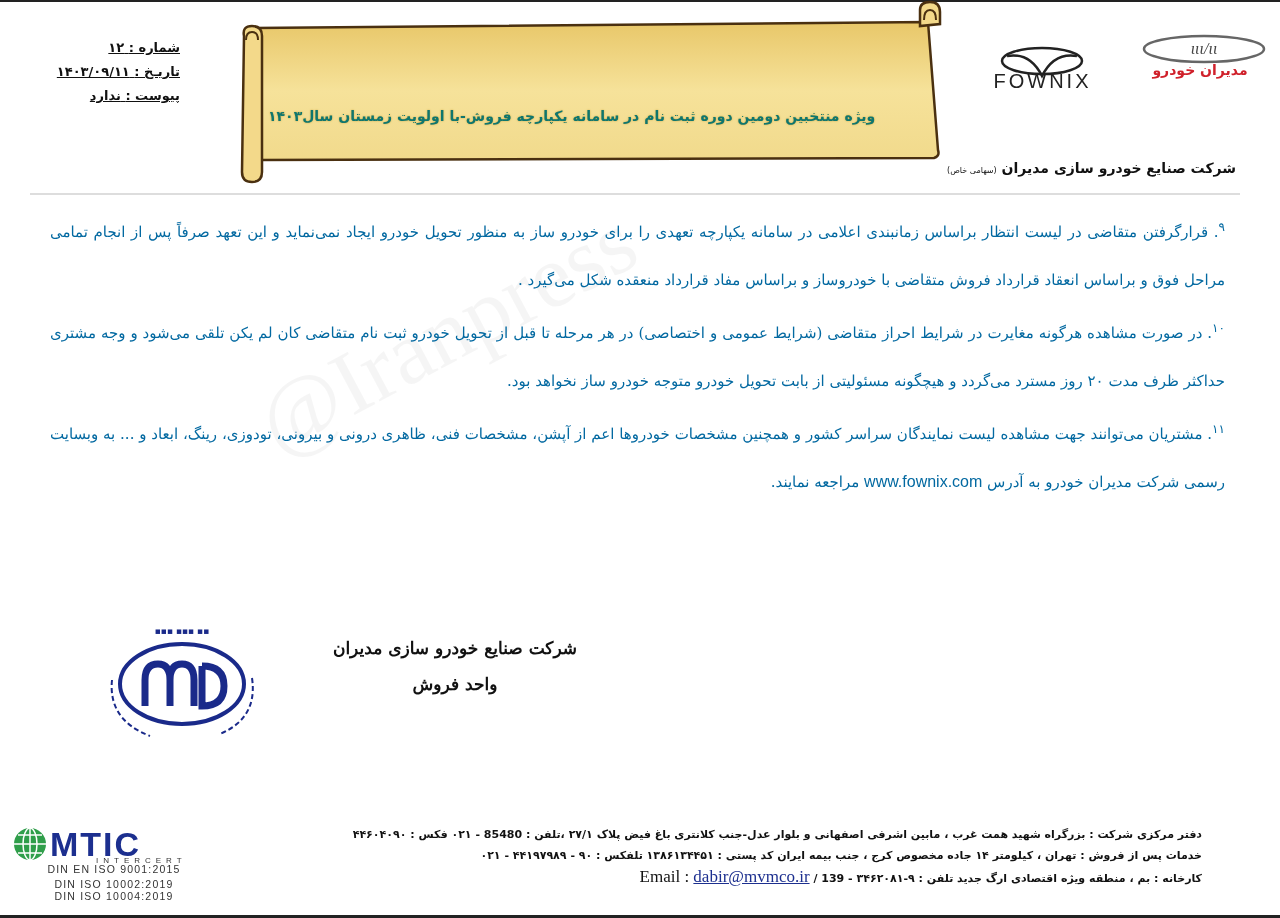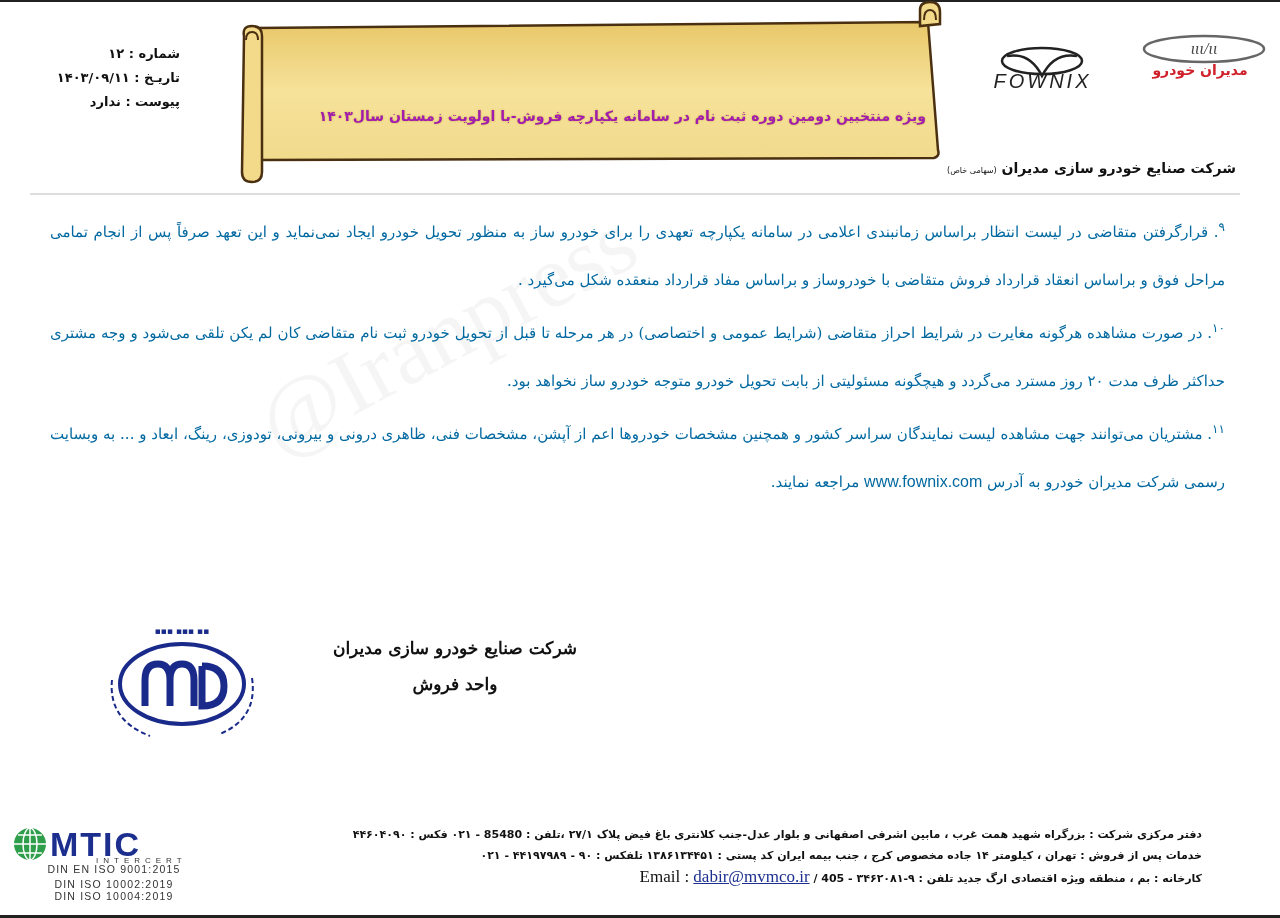--- a/index.html
+++ b/index.html
@@ -4,34 +4,34 @@
   <style>
     html, body { margin: 0; padding: 0; }
     body {
       width: 1280px; height: 918px; background: #ffffff; position: relative; overflow: hidden;
       font-family: "DejaVu Sans", sans-serif; color: #111;
     }
     .top-line { position: absolute; left: 0; top: 0; width: 1280px; height: 2px; background: #222; }
     .bottom-line { position: absolute; left: 0; bottom: 0; width: 1280px; height: 3px; background: #222; }
 
     
-    .meta { position: absolute; left: 20px; top: 42px; width: 160px; direction: rtl; text-align: right; font-size: 13px; font-weight: bold; line-height: 24px; }
+    .meta { position: absolute; left: 20px; top: 36px; width: 160px; direction: rtl; text-align: right; font-size: 13px; font-weight: bold; line-height: 24px; text-decoration: underline; }
     .meta .row { white-space: nowrap; }
 
     
     .banner { position: absolute; left: 238px; top: 0px; width: 705px; height: 185px; }
     .banner svg { position: absolute; left: 0; top: 0; }
     .banner-title { position: absolute; left: 30px; width: 650px; top: 44px; text-align: center; direction: rtl;
       font-size: 33px; font-weight: bold; color: #fffbe6; text-shadow: 0 0 2px #c9a640; }
-    .banner-sub { position: absolute; left: 16px; width: 672px; top: 108px; text-align: right; direction: rtl;
-      font-size: 14px; font-weight: bold; color: #a21caf; text-shadow: 0 0 2px #c9a640; white-space: nowrap; }
+    .banner-sub { position: absolute; left: 30px; width: 672px; top: 108px; text-align: left; direction: rtl;
+      font-size: 14px; font-weight: bold; color: #0f766e; text-shadow: 0 0 2px #c9a640; white-space: nowrap; }
 
     
     .fownix-logo { position: absolute; left: 975px; top: 36px; width: 135px; height: 60px; }
-    .fownix-text { position: absolute; left: 975px; top: 70px; width: 135px; text-align: center; font-size: 20px; letter-spacing: 3px; color: #222; font-family: "Liberation Sans", sans-serif; font-style: italic; }
+    .fownix-text { position: absolute; left: 975px; top: 70px; width: 135px; text-align: center; font-size: 20px; letter-spacing: 3px; color: #222; font-family: "Liberation Sans", sans-serif; }
     .mvm-logo { position: absolute; left: 1140px; top: 32px; width: 128px; height: 34px; }
     .mvm-text { position: absolute; left: 1130px; top: 62px; width: 140px; text-align: center; direction: rtl; font-size: 14px; font-weight: bold; color: #d0202a; }
 
     .company-header { position: absolute; right: 44px; top: 160px; direction: rtl; font-size: 14px; font-weight: bold; white-space: nowrap; }
     .company-header small { font-size: 8px; font-weight: normal; }
 
     .divider { position: absolute; left: 30px; top: 193px; width: 1210px; height: 2px; background: #ddd; }
 
     
     .watermark { position: absolute; left: 240px; top: 280px; font-size: 90px; color: rgba(0,0,0,0.04); transform: rotate(-28deg); font-family: "Liberation Serif", serif; }
@@ -154,21 +154,21 @@
   <div class="inter">INTERCERT</div>
   <div class="iso" style="top:37px">DIN EN ISO 9001:2015</div>
   <div class="iso" style="top:52px">DIN ISO 10002:2019</div>
   <div class="iso" style="top:64px">DIN ISO 10004:2019</div>
 </div>
 
 <div class="footer">
   <div>دفتر مرکزی شرکت : بزرگراه شهید همت غرب ، مابین اشرفی اصفهانی و بلوار عدل-جنب کلانتری باغ فیض پلاک ۲۷/۱ ،تلفن : 85480 - ۰۲۱ فکس : ۴۴۶۰۴۰۹۰</div>
   <div>خدمات پس از فروش : تهران ، کیلومتر ۱۴ جاده مخصوص کرج ، جنب بیمه ایران کد پستی : ۱۳۸۶۱۳۴۴۵۱ تلفکس : ۹۰ - ۴۴۱۹۷۹۸۹ - ۰۲۱</div>
   <div class="email-row">
-    <span>کارخانه : بم ، منطقه ویژه اقتصادی ارگ جدید     تلفن : ۹-۳۴۶۲۰۸۱ - 405 /</span>
+    <span>کارخانه : بم ، منطقه ویژه اقتصادی ارگ جدید     تلفن : ۹-۳۴۶۲۰۸۱ - 139 /</span>
     <span class="email">
       <span>Email :</span>
       <a>dabir@mvmco.ir</a>
     </span>
   </div>
 </div>
 
 <div class="bottom-line"></div>
 
 </body></html>

